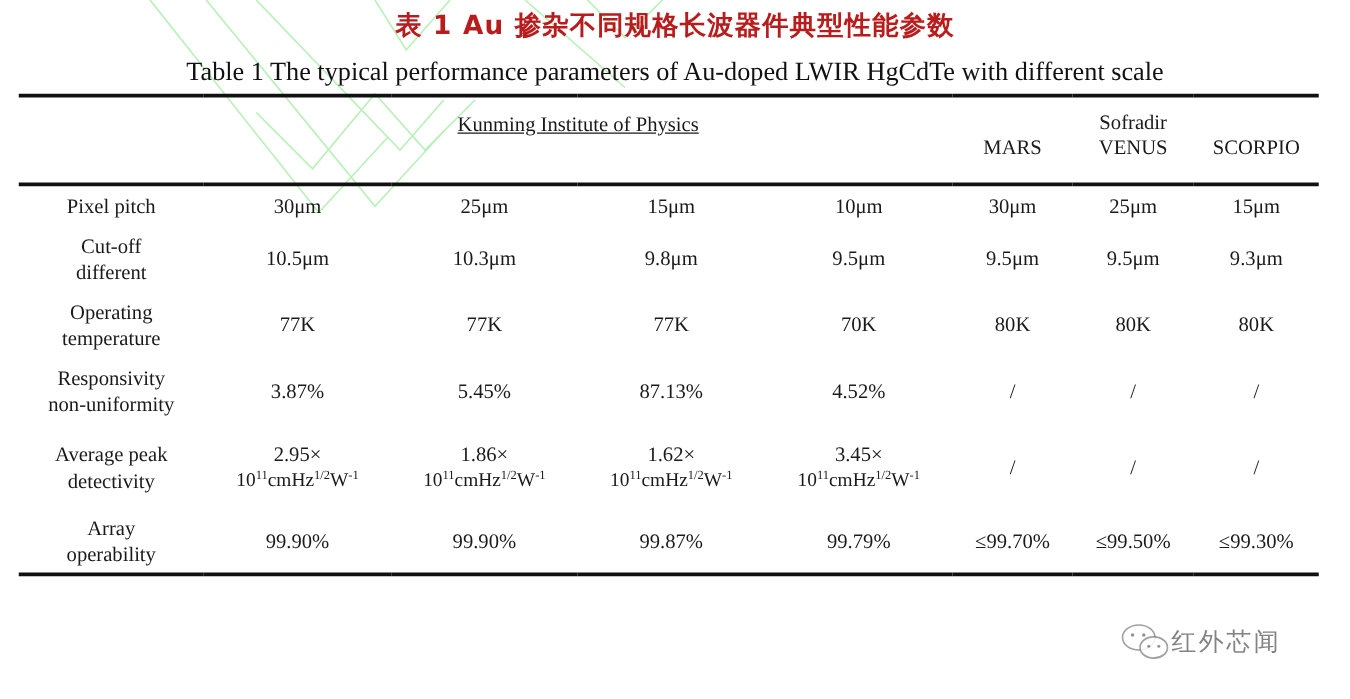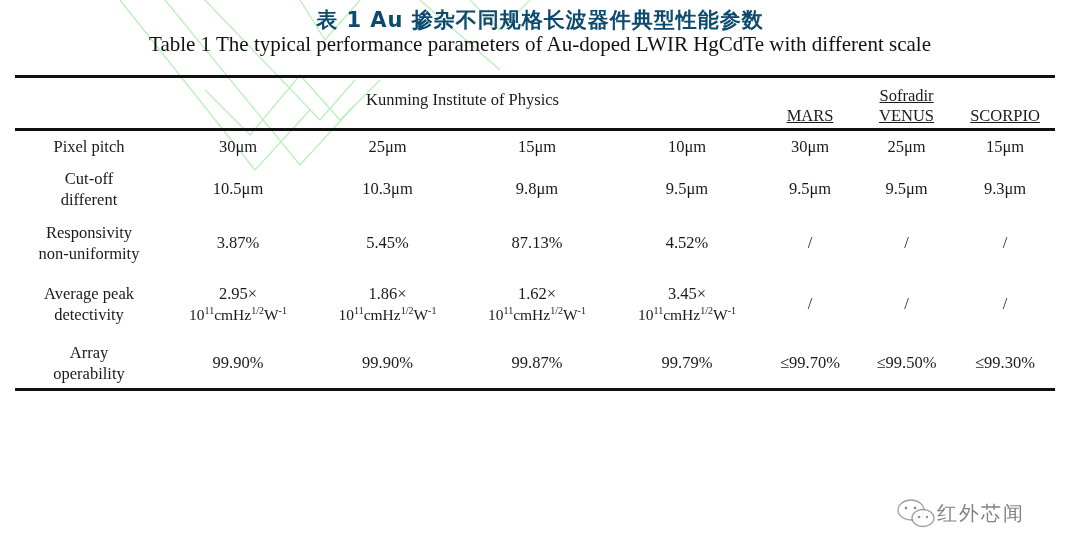--- a/index.html
+++ b/index.html
@@ -1,28 +1,28 @@
 <!DOCTYPE html>
 <html><head>
 <meta charset="utf-8">
 <style>
   html, body { margin:0; padding:0; background:#ffffff; }
   body { width:1080px; height:559px; overflow:hidden; position:relative;
          font-family:"Liberation Serif","DejaVu Serif",serif; color:#1a1a1a; }
   .watermark { position:absolute; left:0; top:0; width:1080px; height:559px; pointer-events:none; }
   .title-cn { position:absolute; left:0; width:1080px; top:6px; text-align:center;
-              font-family:"DejaVu Sans", sans-serif; font-size:21px; font-weight:bold; letter-spacing:1px; color:#0c4a6e; }
-  .title-en { position:absolute; left:0; width:1080px; top:32px; text-align:center;
+              font-family:"DejaVu Sans", sans-serif; font-size:21px; font-weight:bold; letter-spacing:1px; color:#b91c1c; }
+  .title-en { position:absolute; left:0; width:1080px; top:45px; text-align:center;
               font-size:21px; color:#111; }
   table { position:absolute; left:15px; top:75px; width:1040px; border-collapse:collapse; table-layout:fixed; font-size:16.5px; }
   col.c0 { width:148px; } col.c1 { width:150px; } col.c2 { width:149px; } col.c3 { width:150px; }
   col.c4 { width:150px; } col.c5 { width:96px; } col.c6 { width:97px; } col.c7 { width:100px; }
   thead tr.hdr td { border-top:3px solid #111; border-bottom:3px solid #111; height:44px; vertical-align:middle; text-align:center; padding:0; }
-  .hdr .kip { padding-bottom:6px; vertical-align:middle; }
-  .hdr .brand { vertical-align:bottom; padding-bottom:2px; line-height:20px;text-decoration:underline; }
+  .hdr .kip { padding-bottom:24px; vertical-align:middle;text-decoration:underline; }
+  .hdr .brand { vertical-align:bottom; padding-bottom:18px; line-height:20px; }
   tbody td { text-align:center; padding:0; vertical-align:middle; line-height:21px; }
   tbody tr.last td { border-bottom:3px solid #111; }
   .rowlabel { line-height:21px; }
   sup { font-size:10px; line-height:0; }
   .det-unit { font-size:15.5px; }
   .wm-badge { position:absolute; left:895px; top:497px; width:155px; height:34px; pointer-events:none; }
   .wm-badge .bub { position:absolute; left:0; top:0; }
   .wm-badge .txt { position:absolute; left:42px; top:3px; font-family:"DejaVu Sans",sans-serif; font-size:20px; color:rgba(90,90,90,0.75); letter-spacing:2px; }
 </style>
 </head>
@@ -83,20 +83,33 @@
           <div>different</div>
         </td>
       <td>10.5μm</td>
       <td>10.3μm</td>
       <td>9.8μm</td>
       <td>9.5μm</td>
       <td>9.5μm</td>
       <td>9.5μm</td>
       <td>9.3μm</td>
     </tr>
+    <tr style="height:52px">
+      <td class="rowlabel">
+          <div>Operating</div>
+          <div>temperature</div>
+        </td>
+      <td>77K</td>
+      <td>77K</td>
+      <td>77K</td>
+      <td>70K</td>
+      <td>80K</td>
+      <td>80K</td>
+      <td>80K</td>
+    </tr>
     <tr style="height:54px">
       <td class="rowlabel">
           <div>Responsivity</div>
           <div>non-uniformity</div>
         </td>
       <td>3.87%</td>
       <td>5.45%</td>
       <td>87.13%</td>
       <td>4.52%</td>
       <td>/</td>

